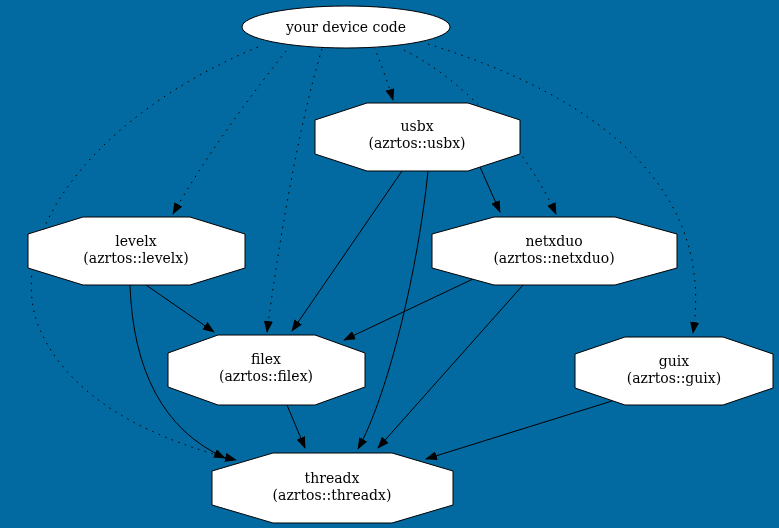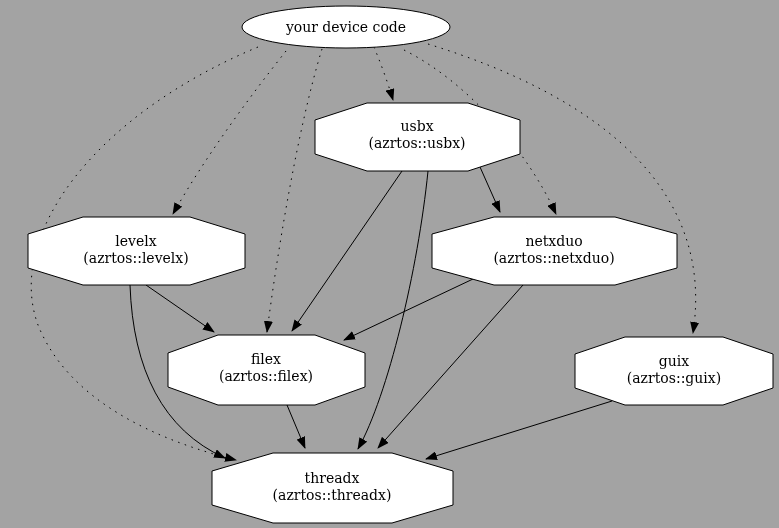--- a/index.html
+++ b/index.html
@@ -4,21 +4,21 @@
 <style>
   html, body {
     margin: 0;
     padding: 0;
     background: #ffffff;
   }
   .canvas {
     position: relative;
     width: 779px;
     height: 528px;
-    background: #a3a3a3;
+    background: #0369a1;
     overflow: hidden;
   }
   svg {
     display: block;
     font-family: "DejaVu Serif", "Liberation Serif", serif;
   }
   .edge {
     fill: none;
     stroke: #000000;
     stroke-width: 1;

